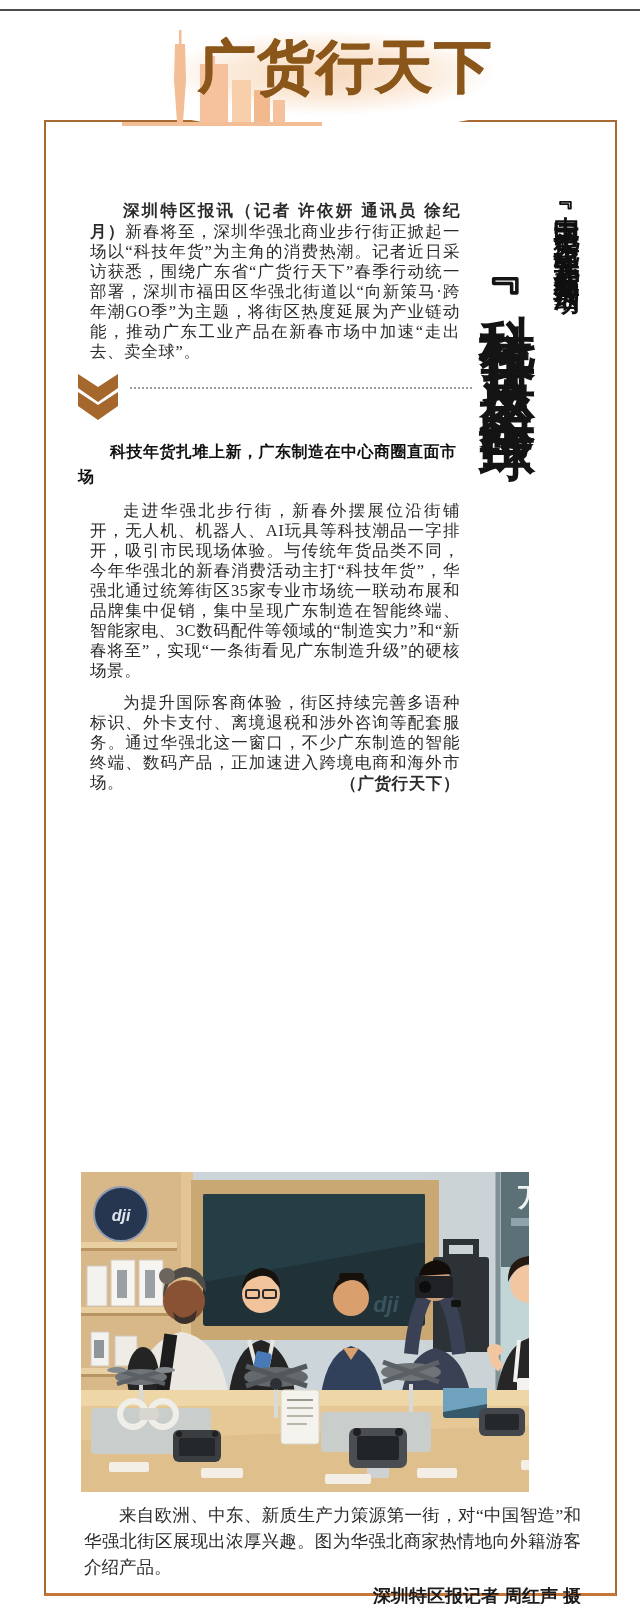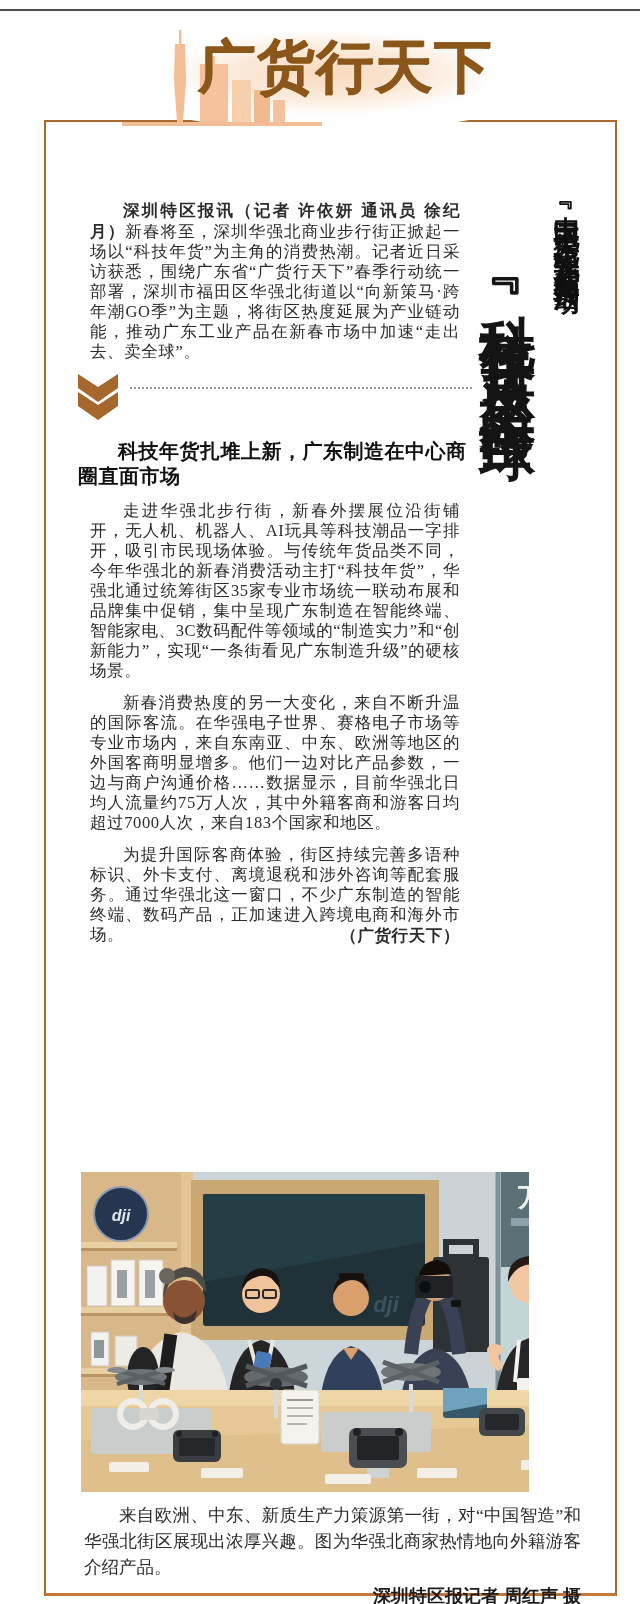--- a/index.html
+++ b/index.html
@@ -18,21 +18,21 @@
         text-shadow:1px 0 0 #8a561a,0 1px 0 #8a561a;}
   
   .article{position:absolute;left:78px;top:188px;width:394px;font-size:16.5px;line-height:20px;
            letter-spacing:.6px;text-align:justify;}
   .article p{margin:12px;text-indent:2em;}
   .lead-prefix{font-weight:700;font-family:"Liberation Sans","DejaVu Sans",sans-serif;}
   .divider-row{display:flex;align-items:flex-start;margin:12px 0 14px;}
   .chevron-wrap{flex:0 0 auto;margin-right:12px;}
   .dotline{flex:1 1 auto;border-top:2px dotted #9b9b9b;margin-top:13px;}
   .sec-heading{margin:12px 0 8px;text-indent:2em;font-family:"Liberation Sans","DejaVu Sans",sans-serif;
-        font-weight:700;font-size:20px;line-height:25px;color:#111;letter-spacing:.5px;text-align:left;}
+        font-weight:700;font-size:16px;line-height:25px;color:#111;letter-spacing:.5px;text-align:left;}
   .turn-note{float:right;font-family:"Liberation Sans","DejaVu Sans",sans-serif;font-weight:700;text-indent:0;}
   
   .headline-kicker{position:absolute;left:549px;top:192px;height:600px;writing-mode:vertical-rl;
         text-orientation:mixed;font-size:26px;letter-spacing:4px;font-weight:600;color:#101010;
         font-family:"Liberation Serif","DejaVu Serif",serif;}
   .headline-main{position:absolute;left:470px;top:260px;height:810px;writing-mode:vertical-rl;
         text-orientation:mixed;font-size:56px;letter-spacing:10px;font-weight:900;color:#141414;
         font-family:"Liberation Sans","DejaVu Sans",sans-serif;}
   
   .photo{position:absolute;left:81px;top:1172px;width:448px;height:320px;overflow:hidden;background:#ccd6da;}
@@ -77,23 +77,22 @@
       <span class="chevron-wrap">
         <svg width="40" height="46" viewBox="0 0 40 46">
           <polygon points="0,0 20,13 40,0 40,14 20,28 0,14" fill="#a5672c"></polygon>
           <polygon points="0,18 20,31 40,18 40,32 20,46 0,32" fill="#a5672c"></polygon>
         </svg>
       </span>
       <span class="dotline"></span>
     </div>
 
     <h2 class="sec-heading">科技年货扎堆上新，广东制造在中心商圈直面市场</h2>
-    <p>走进华强北步行街，新春外摆展位沿街铺开，无人机、机器人、AI玩具等科技潮品一字排开，吸引市民现场体验。与传统年货品类不同，今年华强北的新春消费活动主打“科技年货”，华强北通过统筹街区35家专业市场统一联动布展和品牌集中促销，集中呈现广东制造在智能终端、智能家电、3C数码配件等领域的“制造实力”和“创新能力”，实现“一条街看见广东制造升级”的硬核场景。</p>
-
-    <p>新春消费热度的另一大变化，来自不断升温的国际客流。在华强电子世界、赛格电子市场等专业市场内，来自东南亚、中东、欧洲等地区的外国客商明显增多。他们一边对比产品参数，一边与商户沟通价格……数据显示，目前华强北日均人流量约75万人次，其中外籍客商和游客日均超过7000人次，来自183个国家和地区。</p>
+    <p>走进华强北步行街，新春外摆展位沿街铺开，无人机、机器人、AI玩具等科技潮品一字排开，吸引市民现场体验。与传统年货品类不同，今年华强北的新春消费活动主打“科技年货”，华强北通过统筹街区35家专业市场统一联动布展和品牌集中促销，集中呈现广东制造在智能终端、智能家电、3C数码配件等领域的“制造实力”和“新春将至”，实现“一条街看见广东制造升级”的硬核场景。</p>
+
     <p><span>为提升国际客商体验，街区持续完善多语种标识、外卡支付、离境退税和涉外咨询等配套服务。通过华强北这一窗口，不少广东制造的智能终端、数码产品，正加速进入跨境电商和海外市场。</span><span class="turn-note">（广货行天下）</span></p>
   </div>
 
   <div class="photo">
     <svg width="508" height="320" viewBox="0 0 508 320">
 
       <rect x="0" y="0" width="508" height="320" fill="#ccd6da"></rect>
       <rect x="345" y="0" width="80" height="320" fill="#ccd3d6"></rect>
 
       <g>

